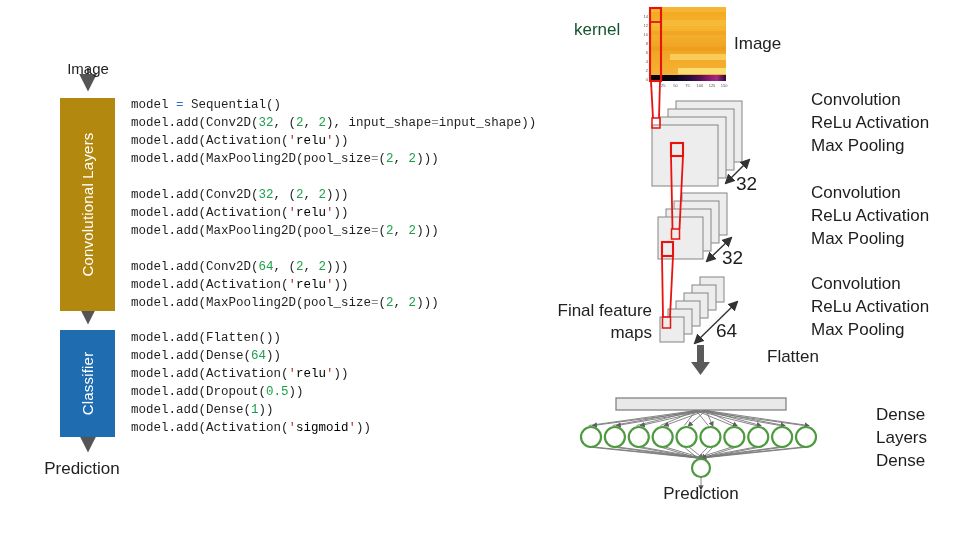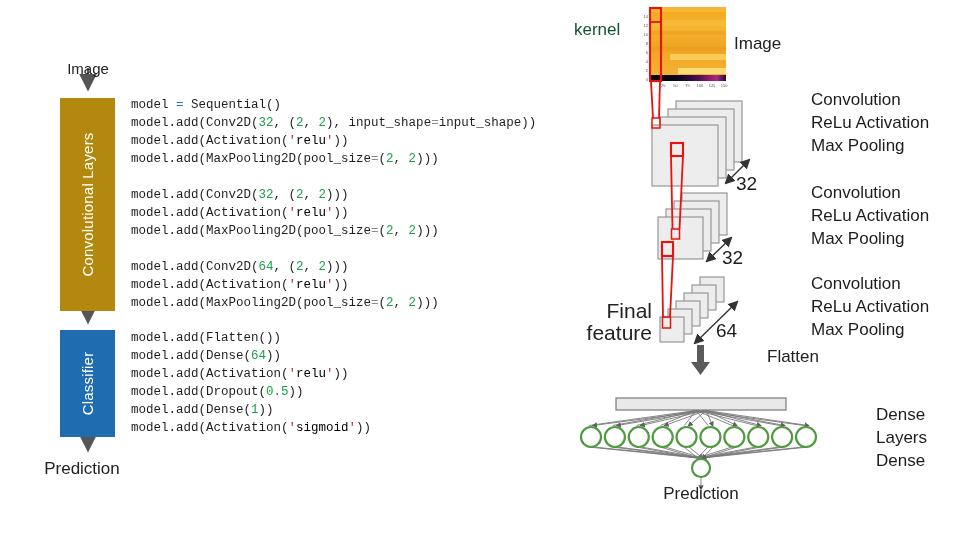--- a/index.html
+++ b/index.html
@@ -246,22 +246,23 @@
 
   <div class="ops" style="top:272px;">
     <div>Convolution</div>
     <div>ReLu Activation</div>
     <div>Max Pooling</div>
   </div>
   <div class="cntlbl" style="left:716px;top:321px;">64</div>
 
   <div class="lbl" style="left:767px;top:347px;font-size:17px;text-align:right;">Flatten</div>
 
-  <div class="lbl" style="left:536px;top:300px;width:116px;text-align:right;font-size:21px;line-height:22px;white-space:normal;">
+  <div class="lbl" style="left:536px;top:300px;width:116px;text-align:right;font-size:17px;line-height:22px;white-space:normal;">
     <div>Final feature</div>
+    <div>maps</div>
   </div>
 
   <div class="ops" style="left:832px;top:403px;">
     <div>Dense</div>
     <div>Layers</div>
     <div>Dense</div>
   </div>
 
   <div class="lbl" style="left:640px;top:484px;width:122px;text-align:center;font-size:17px;">Prediction</div>
 </div>

